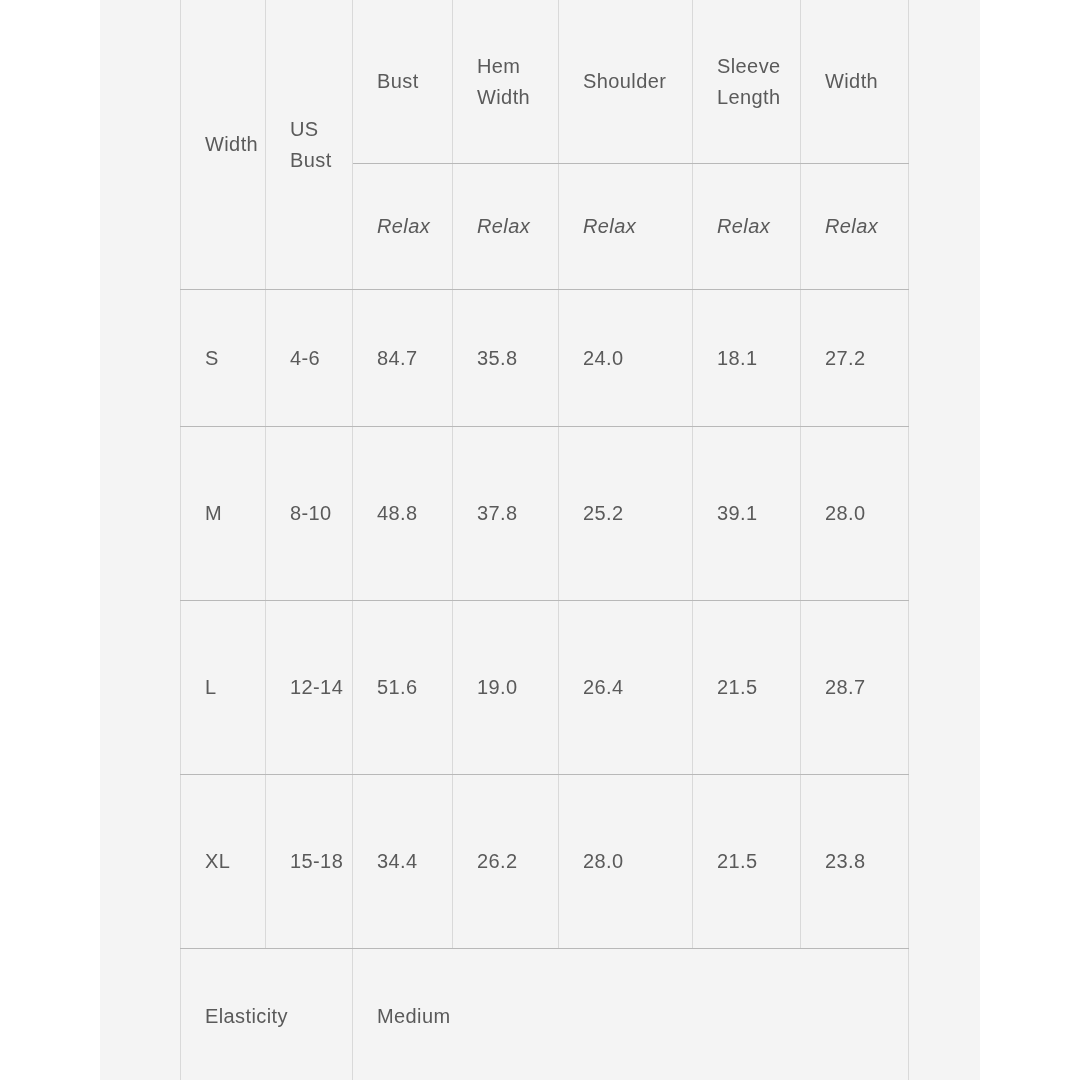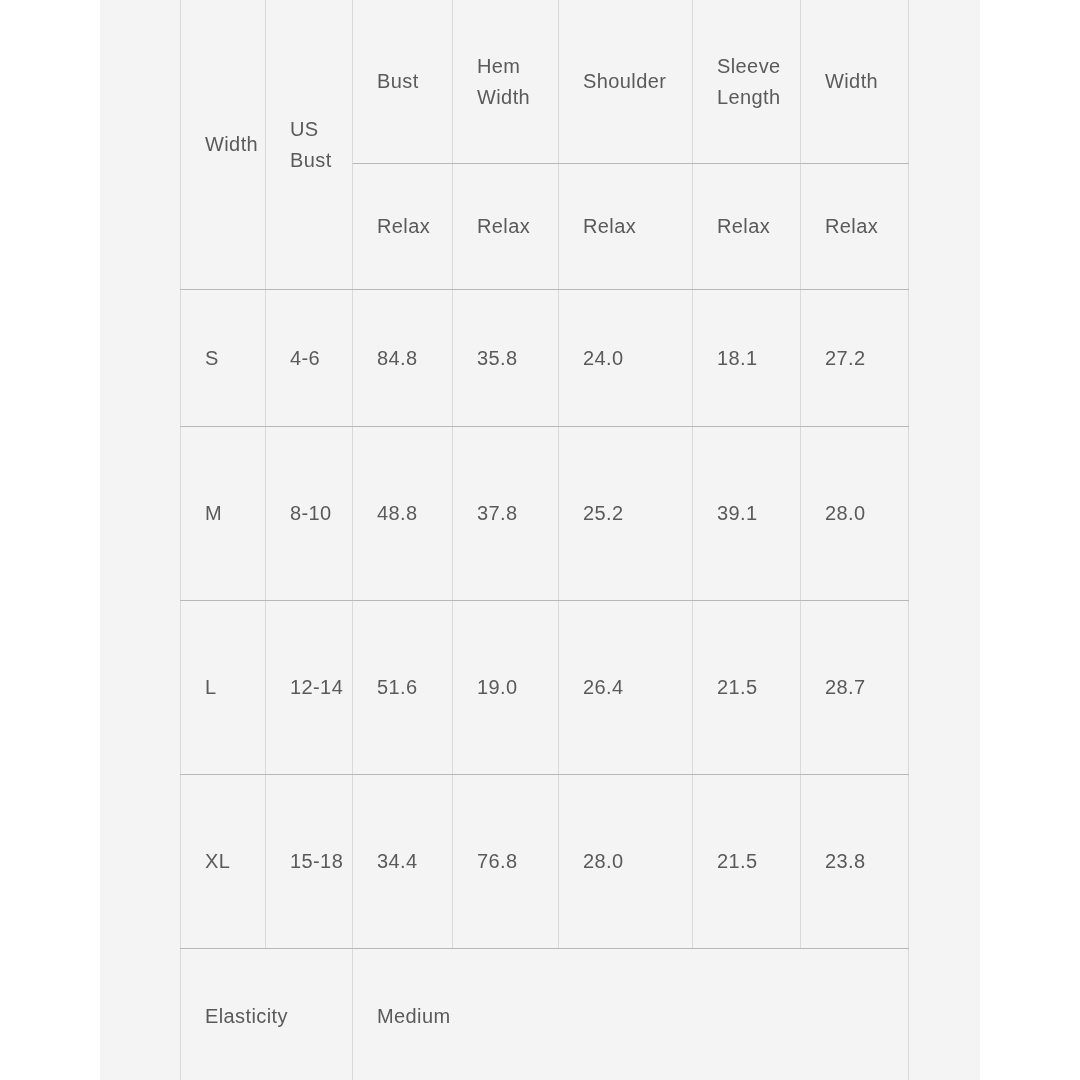--- a/index.html
+++ b/index.html
@@ -83,20 +83,21 @@
   
   th.span-head {
     height: 288px;
     vertical-align: middle;
     border-bottom: 1px solid #b8b8b8;
   }
 
   th.sub-relax {
     height: 125px;
     vertical-align: middle;
+    font-style: italic;
   }
 
   
   tbody tr.data-row td { height: 136px; }
   tbody tr.data-row.tall td { height: 173px; }
 
   tr.elasticity-row td {
     height: 135px;
     border-bottom: 1px solid #d9d9d9;
   }
@@ -145,21 +146,21 @@
           <th class="sub-relax">Relax</th>
           <th class="sub-relax">Relax</th>
           <th class="sub-relax">Relax</th>
         </tr>
       </thead>
 
       <tbody>
         <tr class="data-row">
           <td>S</td>
           <td>4-6</td>
-          <td>84.8</td>
+          <td>84.7</td>
           <td>35.8</td>
           <td>24.0</td>
           <td>18.1</td>
           <td>27.2</td>
         </tr>
         <tr class="data-row tall">
           <td>M</td>
           <td>8-10</td>
           <td>48.8</td>
           <td>37.8</td>
@@ -173,21 +174,21 @@
           <td>51.6</td>
           <td>19.0</td>
           <td>26.4</td>
           <td>21.5</td>
           <td>28.7</td>
         </tr>
         <tr class="data-row tall">
           <td>XL</td>
           <td>15-18</td>
           <td>34.4</td>
-          <td>76.8</td>
+          <td>26.2</td>
           <td>28.0</td>
           <td>21.5</td>
           <td>23.8</td>
         </tr>
 
         <tr class="elasticity-row">
           <td colspan="2">Elasticity</td>
           <td colspan="5">Medium</td>
         </tr>
       </tbody>

